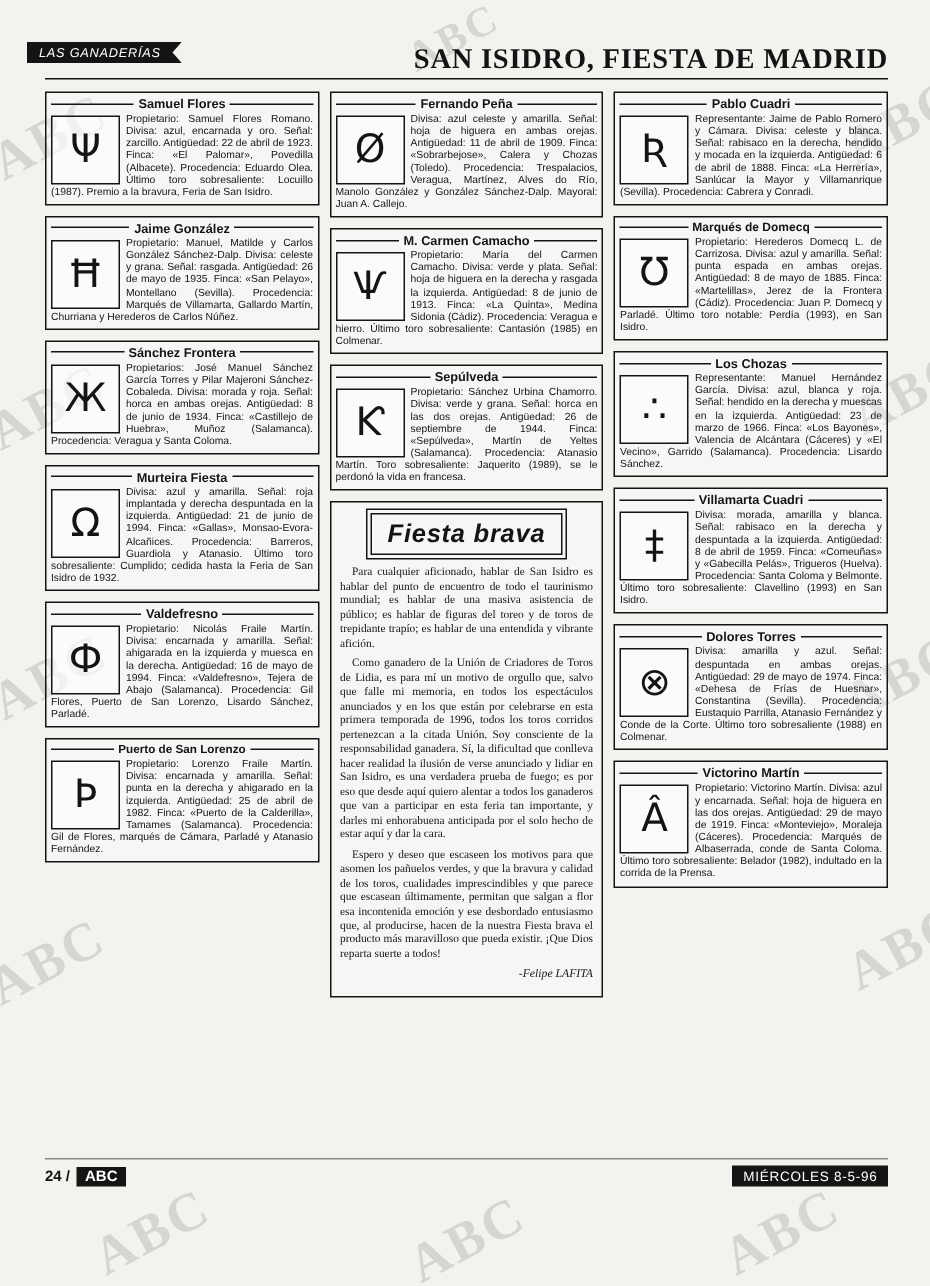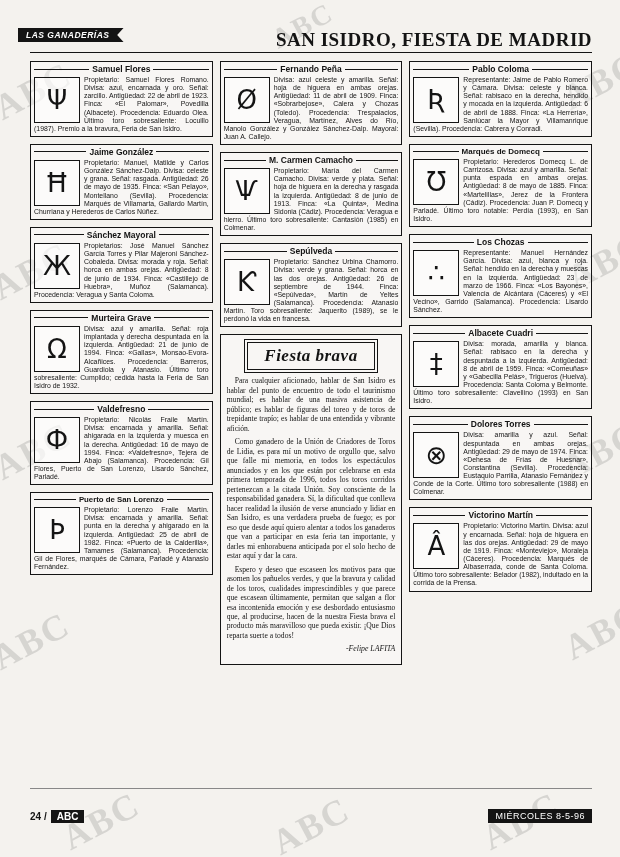--- a/index.html
+++ b/index.html
@@ -14,21 +14,21 @@
   .wm{
     position:absolute;font-family:"Liberation Serif",serif;font-weight:bold;
     color:rgba(110,110,110,.22);transform:rotate(-28deg);letter-spacing:2px;
     font-size:36px;user-select:none;
   }
   
   .sheet{position:absolute;left:30px;top:28px;width:562px;z-index:1;}
   .masthead{position:relative;height:24px;border-bottom:1.5px solid #141414;}
   .kicker{
     position:absolute;left:-12px;top:0;background:#141414;color:#fff;
-    font-size:8.5px;font-weight:bold;font-style:italic;letter-spacing:.5px;
+    font-size:8.5px;font-weight:normal;font-style:italic;letter-spacing:.5px;
     padding:2px 14px 2px 8px;
     clip-path:polygon(0 0,100% 0,94% 50%,100% 100%,0 100%);
   }
   .page-title{
     position:absolute;left:0;right:0;top:1px;text-align:right;
     font-family:"Liberation Serif",serif;font-weight:bold;font-size:19px;
     letter-spacing:.5px;
   }
   
   .cols{display:flex;gap:7px;margin-top:8px;}
@@ -48,33 +48,33 @@
     margin:1px 4px 1px 0;background:rgba(255,255,255,.5);
   }
   .brand-glyph{font-size:26px;line-height:1;font-family:"DejaVu Sans",sans-serif;}
   
   .article{border:1.8px solid #141414;padding:5px 6px 6px;background:rgba(255,255,255,.35);flex:1;}
   .article-title-box{
     width:72%;margin:2px auto 6px;border:1.5px solid #141414;outline:1.5px solid #141414;
     outline-offset:2px;text-align:center;padding:3px 2px;
   }
   .article-title{
-    font-family:Liberation Serif, serif;font-weight:bold;font-style:italic;
+    font-family:Liberation Sans, sans-serif;font-weight:bold;font-style:italic;
     font-size:17px;letter-spacing:.5px;
   }
   .article p{
     margin:0 0 4px;font-family:"Liberation Serif",serif;
     font-size:7.6px;line-height:1.25;text-align:justify;text-indent:8px;
   }
   .article .sig{text-align:right;font-weight:normal;font-style:italic;text-indent:0;font-size:7.8px;}
   
   .footer{
-    position:absolute;left:30px;right:28px;top:788px;z-index:1;
+    position:absolute;left:30px;right:28px;top:772px;z-index:1;
     display:flex;justify-content:space-between;align-items:center;
-    border-top:1px solid #888;padding-top:20px;
+    border-top:1px solid #888;padding-top:4px;
   }
   .folio{font-size:10px;font-weight:bold;display:flex;align-items:center;gap:4px;}
   .brand-badge{background:#141414;color:#fff;font-weight:bold;font-size:10px;padding:1px 6px;}
   .date-badge{background:#141414;color:#fff;font-weight:normal;font-size:9px;padding:2px 7px;letter-spacing:.5px;}
 </style>
 </head>
 <body>
 
 <div class="wm-layer">
   <span class="wm" style="left:-8px;top:70px">ABC</span>
@@ -116,31 +116,31 @@
         <div class="box-title">Jaime González</div>
         <div class="box-body">
           <span class="brand">
               <span class="brand-glyph">Ħ</span>
             </span>
           <span>Propietario: Manuel, Matilde y Carlos González Sánchez-Dalp. Divisa: celeste y grana. Señal: rasgada. Antigüedad: 26 de mayo de 1935. Finca: «San Pelayo», Montellano (Sevilla). Procedencia: Marqués de Villamarta, Gallardo Martín, Churriana y Herederos de Carlos Núñez.</span>
         </div>
       </div>
 
       <div class="box">
-        <div class="box-title">Sánchez Mayoral</div>
+        <div class="box-title">Sánchez Frontera</div>
         <div class="box-body">
           <span class="brand">
               <span class="brand-glyph">Ж</span>
             </span>
           <span>Propietarios: José Manuel Sánchez García Torres y Pilar Majeroni Sánchez-Cobaleda. Divisa: morada y roja. Señal: horca en ambas orejas. Antigüedad: 8 de junio de 1934. Finca: «Castillejo de Huebra», Muñoz (Salamanca). Procedencia: Veragua y Santa Coloma.</span>
         </div>
       </div>
 
       <div class="box">
-        <div class="box-title">Murteira Grave</div>
+        <div class="box-title">Murteira Fiesta</div>
         <div class="box-body">
           <span class="brand">
               <span class="brand-glyph">Ω</span>
             </span>
           <span>Divisa: azul y amarilla. Señal: roja implantada y derecha despuntada en la izquierda. Antigüedad: 21 de junio de 1994. Finca: «Gallas», Monsao-Evora-Alcañices. Procedencia: Barreros, Guardiola y Atanasio. Último toro sobresaliente: Cumplido; cedida hasta la Feria de San Isidro de 1932.</span>
         </div>
       </div>
 
       <div class="box">
         <div class="box-title">Valdefresno</div>
@@ -204,21 +204,21 @@
         <p>Como ganadero de la Unión de Criadores de Toros de Lidia, es para mí un motivo de orgullo que, salvo que falle mi memoria, en todos los espectáculos anunciados y en los que están por celebrarse en esta primera temporada de 1996, todos los toros corridos pertenezcan a la citada Unión. Soy consciente de la responsabilidad ganadera. Sí, la dificultad que conlleva hacer realidad la ilusión de verse anunciado y lidiar en San Isidro, es una verdadera prueba de fuego; es por eso que desde aquí quiero alentar a todos los ganaderos que van a participar en esta feria tan importante, y darles mi enhorabuena anticipada por el solo hecho de estar aquí y dar la cara.</p>
         <p>Espero y deseo que escaseen los motivos para que asomen los pañuelos verdes, y que la bravura y calidad de los toros, cualidades imprescindibles y que parece que escasean últimamente, permitan que salgan a flor esa incontenida emoción y ese desbordado entusiasmo que, al producirse, hacen de la nuestra Fiesta brava el producto más maravilloso que pueda existir. ¡Que Dios reparta suerte a todos!</p>
         <p class="sig">-Felipe LAFITA</p>
       </div>
 
     </div>
 
     <div class="col">
 
       <div class="box">
-        <div class="box-title">Pablo Coloma</div>
+        <div class="box-title">Pablo Cuadri</div>
         <div class="box-body">
           <span class="brand">
               <span class="brand-glyph">Ʀ</span>
             </span>
           <span>Representante: Jaime de Pablo Romero y Cámara. Divisa: celeste y blanca. Señal: rabisaco en la derecha, hendido y mocada en la izquierda. Antigüedad: 6 de abril de 1888. Finca: «La Herrería», Sanlúcar la Mayor y Villamanrique (Sevilla). Procedencia: Cabrera y Conradi.</span>
         </div>
       </div>
 
       <div class="box">
         <div class="box-title" style="font-size:8px">Marqués de Domecq</div>
@@ -234,21 +234,21 @@
         <div class="box-title">Los Chozas</div>
         <div class="box-body">
           <span class="brand">
               <span class="brand-glyph">∴</span>
             </span>
           <span>Representante: Manuel Hernández García. Divisa: azul, blanca y roja. Señal: hendido en la derecha y muescas en la izquierda. Antigüedad: 23 de marzo de 1966. Finca: «Los Bayones», Valencia de Alcántara (Cáceres) y «El Vecino», Garrido (Salamanca). Procedencia: Lisardo Sánchez.</span>
         </div>
       </div>
 
       <div class="box">
-        <div class="box-title">Albacete Cuadri</div>
+        <div class="box-title">Villamarta Cuadri</div>
         <div class="box-body">
           <span class="brand">
               <span class="brand-glyph">‡</span>
             </span>
           <span>Divisa: morada, amarilla y blanca. Señal: rabisaco en la derecha y despuntada a la izquierda. Antigüedad: 8 de abril de 1959. Finca: «Comeuñas» y «Gabecilla Pelás», Trigueros (Huelva). Procedencia: Santa Coloma y Belmonte. Último toro sobresaliente: Clavellino (1993) en San Isidro.</span>
         </div>
       </div>
 
       <div class="box">
         <div class="box-title">Dolores Torres</div>

